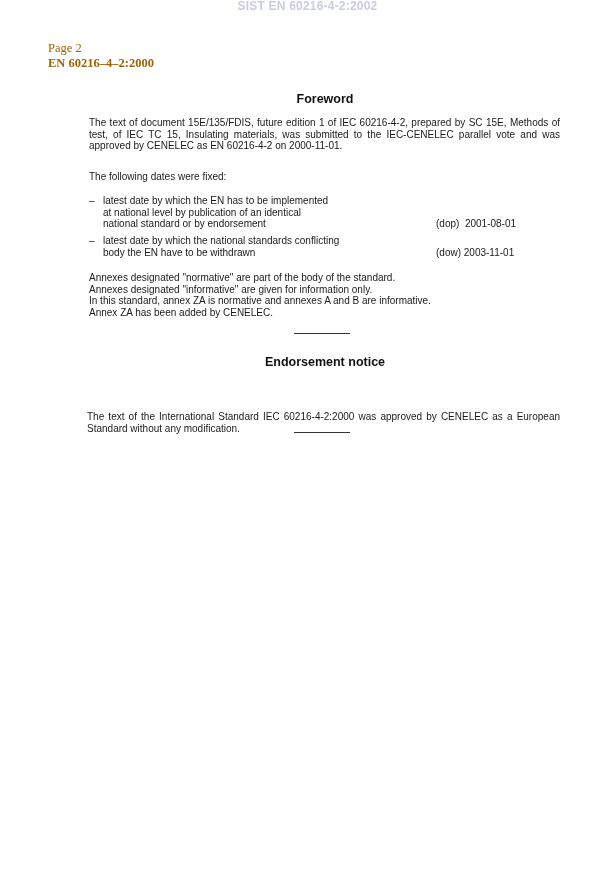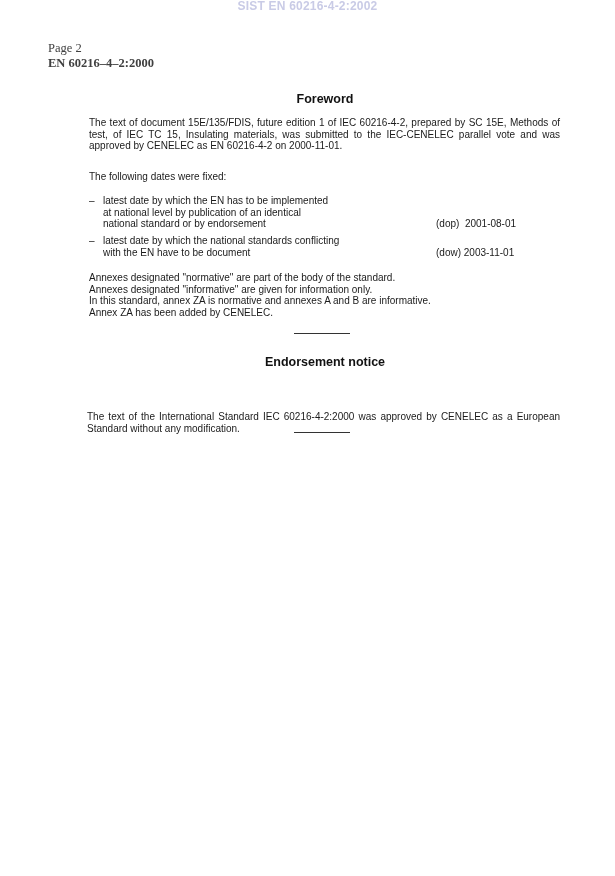--- a/index.html
+++ b/index.html
@@ -27,21 +27,21 @@
       color: #c9cbe6;
       letter-spacing: 0.2px;
     }
     .page-header {
       position: absolute;
       left: 48px;
       top: 41px;
       font-family: "Liberation Serif", serif;
       font-size: 12.5px;
       line-height: 15px;
-      color: #404040;
+      color: #a16207;
     }
     .page-header .doc-id {
       font-weight: bold;
     }
     .heading {
       position: absolute;
       left: 0;
       width: 650px;
       text-align: center;
       font-weight: bold;
@@ -114,21 +114,21 @@
     <div>at national level by publication of an identical</div>
     <div>national standard or by endorsement</div>
   </div>
   <span class="date" style="top:23px;"><span>(dop)</span>&nbsp; <span>2001-08-01</span></span>
 </div>
 
 <div class="dates-row" style="top:235px; height:24px;">
   <span class="dash">–</span>
   <div class="desc" style="width:300px;">
     <div>latest date by which the national standards conflicting</div>
-    <div>with the EN have to be document</div>
+    <div>body the EN have to be withdrawn</div>
   </div>
   <span class="date" style="top:12px;"><span>(dow)</span> <span>2003-11-01</span></span>
 </div>
 
 <div class="para" style="top:272px;">
   <div>Annexes designated "normative" are part of the body of the standard.</div>
   <div>Annexes designated "informative" are given for information only.</div>
   <div>In this standard, annex ZA is normative and annexes A and B are informative.</div>
   <div>Annex ZA has been added by CENELEC.</div>
 </div>

